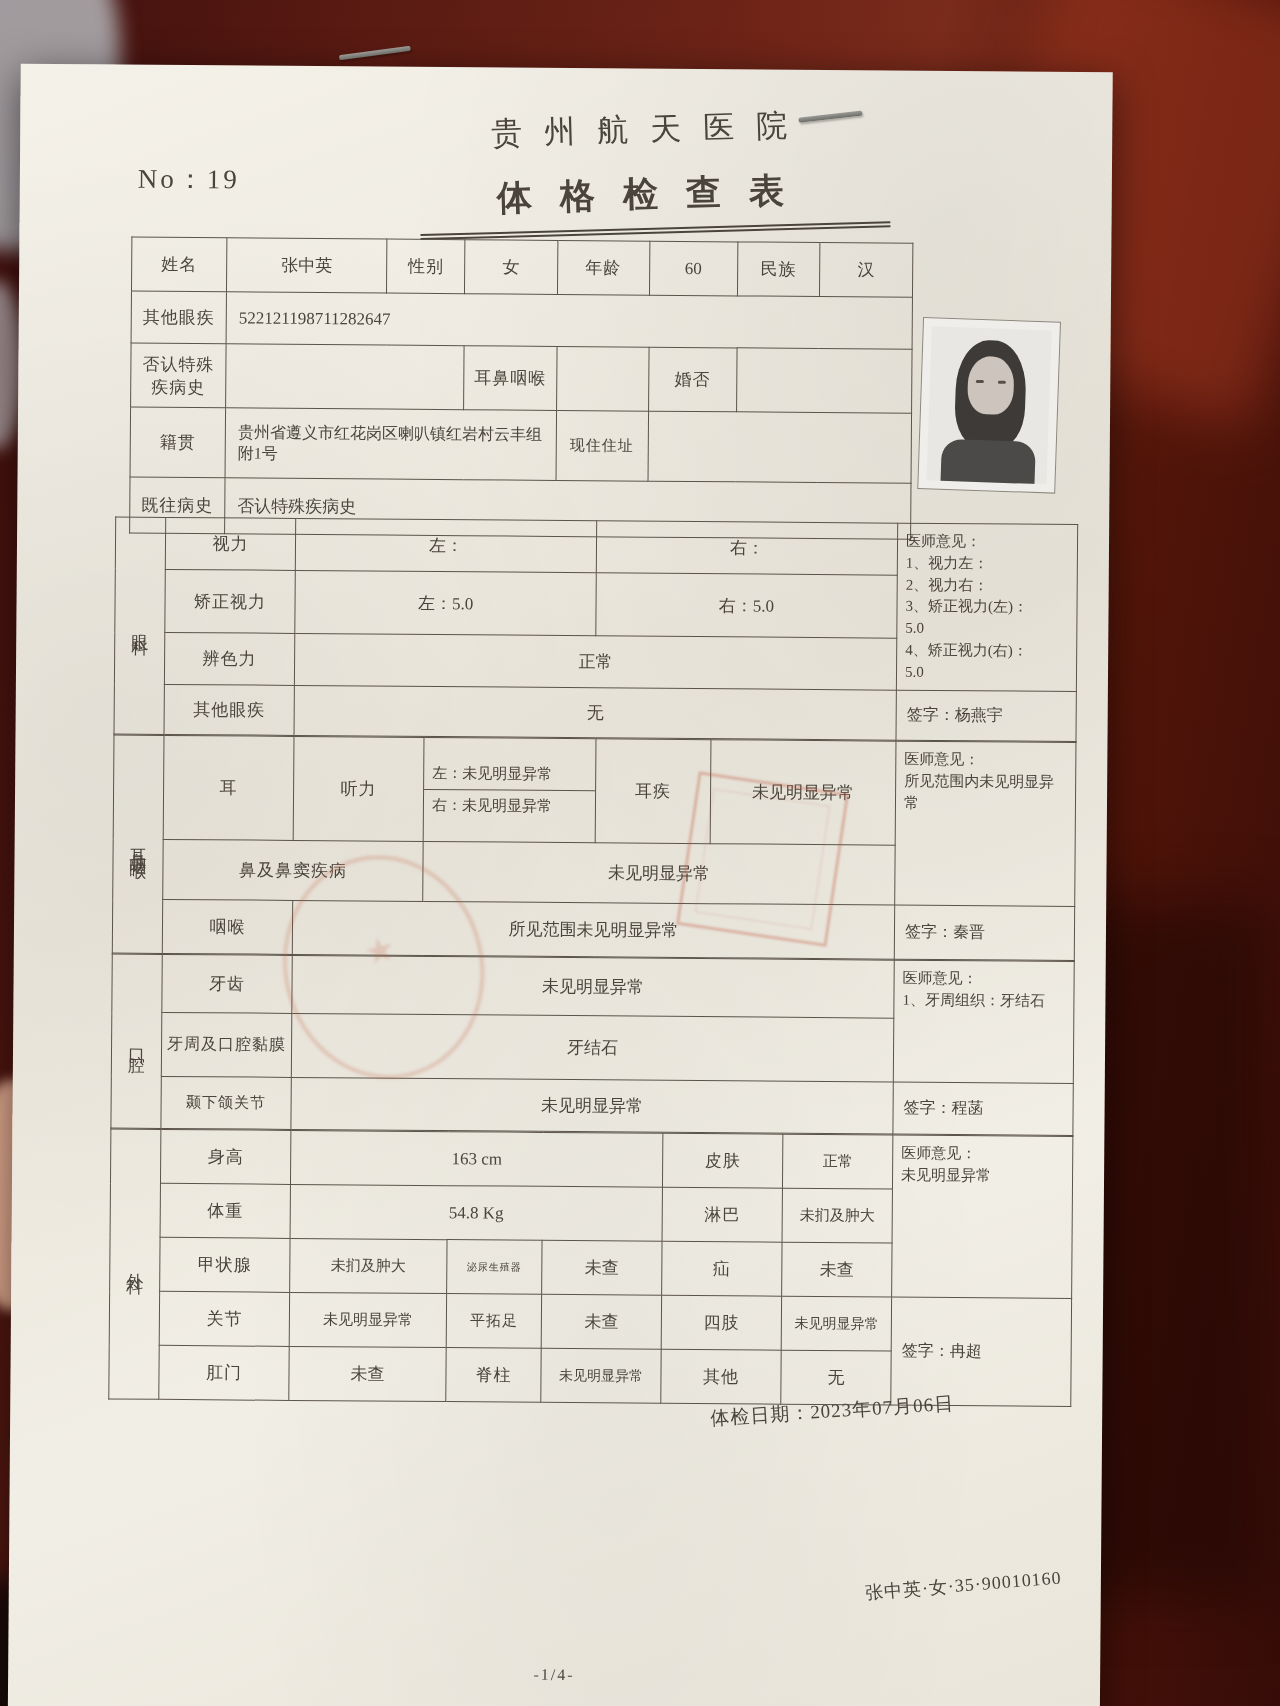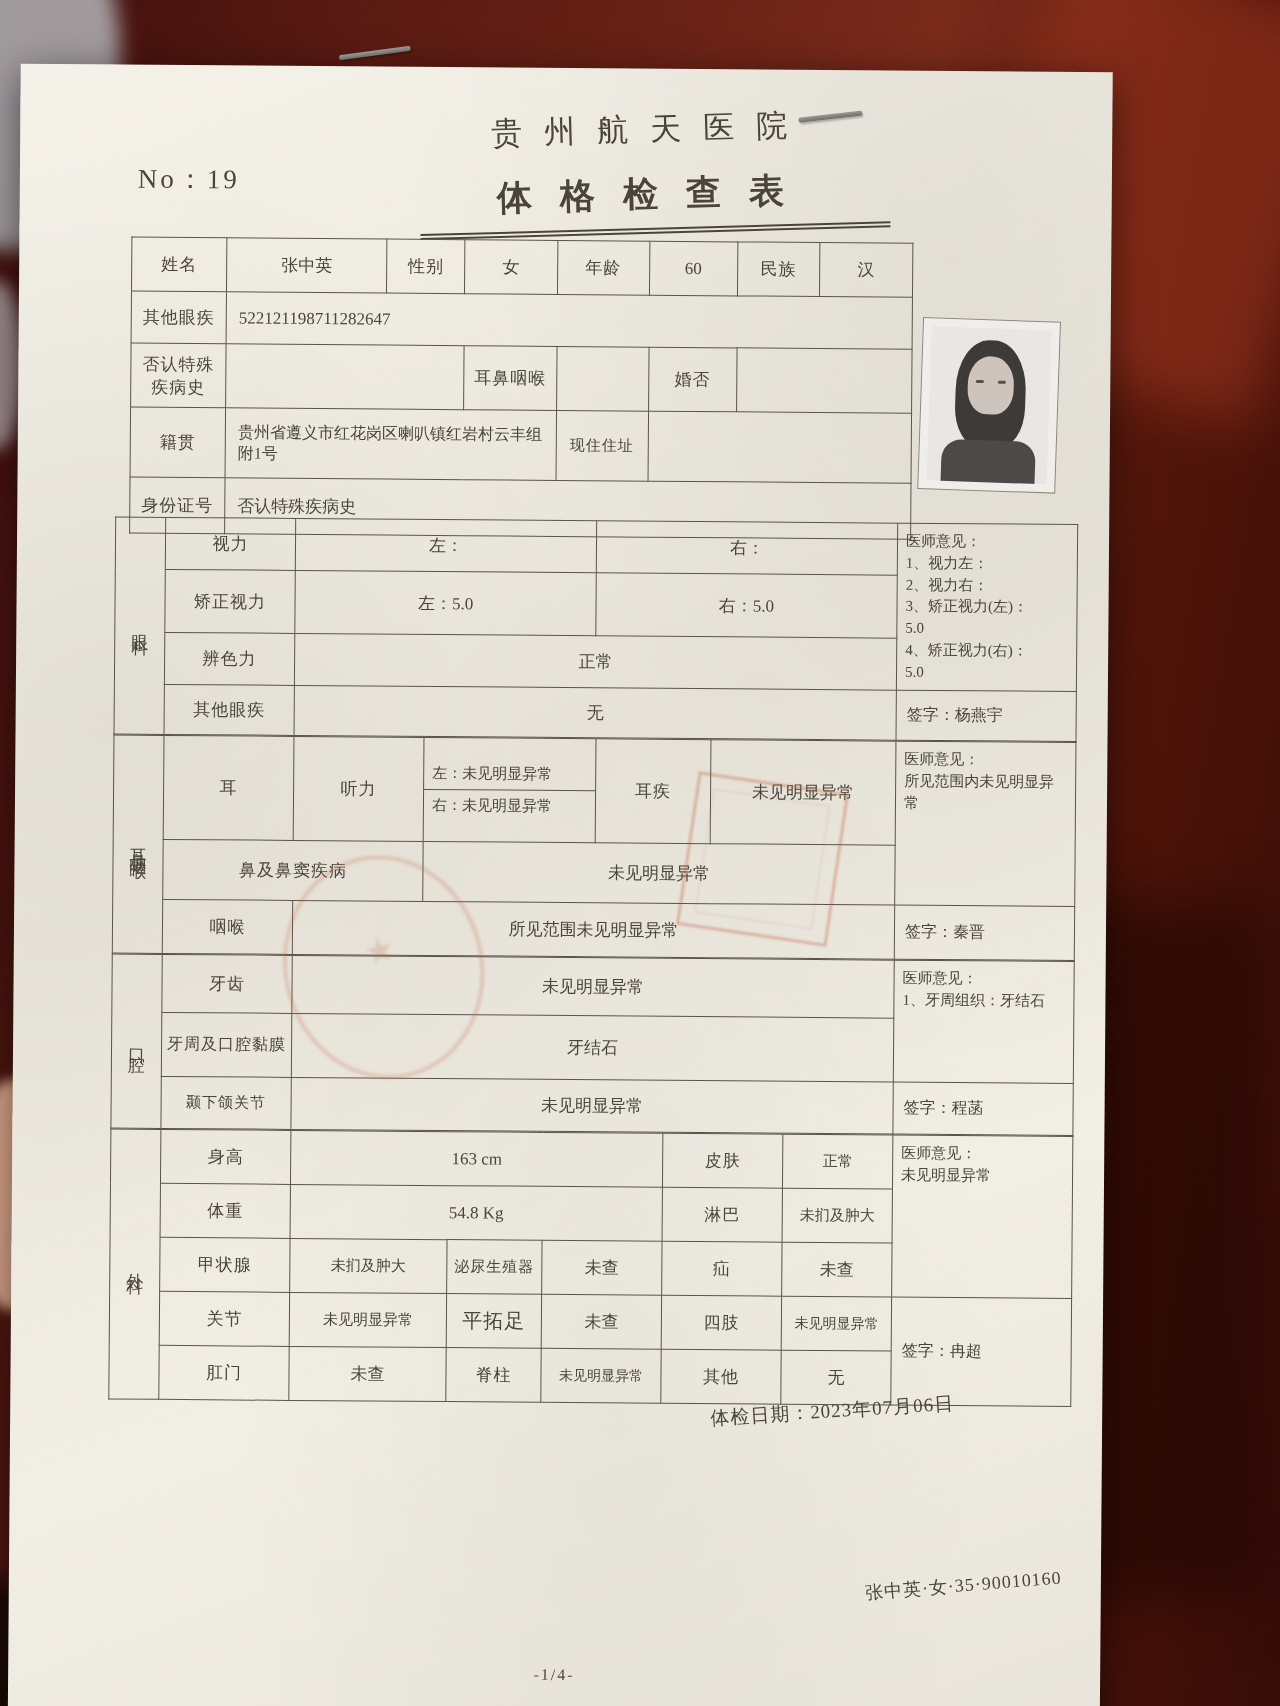--- a/index.html
+++ b/index.html
@@ -124,21 +124,21 @@
       <td class="lbl">婚否</td>
       <td colspan="2"></td>
     </tr>
     <tr style="height:70px">
       <td class="lbl">籍贯</td>
       <td colspan="3" class="val-left" style="font-size:16px">贵州省遵义市红花岗区喇叭镇红岩村云丰组附1号</td>
       <td class="lbl" style="font-size:15px">现住住址</td>
       <td colspan="3"></td>
     </tr>
     <tr style="height:56px">
-      <td class="lbl">身份证号</td>
+      <td class="lbl">既往病史</td>
       <td colspan="7" class="val-left">否认特殊疾病史</td>
     </tr>
   </tbody>
     </table>
 
   <div class="photo-frame">
     <div class="photo-inner">
       <div class="p-hair"></div>
       <div class="p-face"></div>
       <div class="p-eyes"></div>
@@ -273,29 +273,29 @@
       </tr>
       <tr style="height:54px">
         <td class="lbl">体重</td>
         <td colspan="3">54.8 Kg</td>
         <td class="lbl">淋巴</td>
         <td style="font-size:15px">未扪及肿大</td>
       </tr>
       <tr style="height:54px">
         <td class="lbl">甲状腺</td>
         <td style="font-size:15px">未扪及肿大</td>
-        <td class="lbl" style="font-size:15px">泌尿生殖器</td>
+        <td class="lbl" style="font-size:10px">泌尿生殖器</td>
         <td>未查</td>
         <td class="lbl">疝</td>
         <td>未查</td>
       </tr>
       <tr style="height:54px">
         <td class="lbl">关节</td>
         <td style="font-size:15px">未见明显异常</td>
-        <td class="lbl" style="font-size:20px">平拓足</td>
+        <td class="lbl" style="font-size:15px">平拓足</td>
         <td>未查</td>
         <td class="lbl">四肢</td>
         <td style="font-size:14px">未见明显异常</td>
         <td rowspan="2" class="sign">签字：冉超</td>
       </tr>
       <tr style="height:54px">
         <td class="lbl">肛门</td>
         <td>未查</td>
         <td class="lbl">脊柱</td>
         <td style="font-size:14px">未见明显异常</td>

